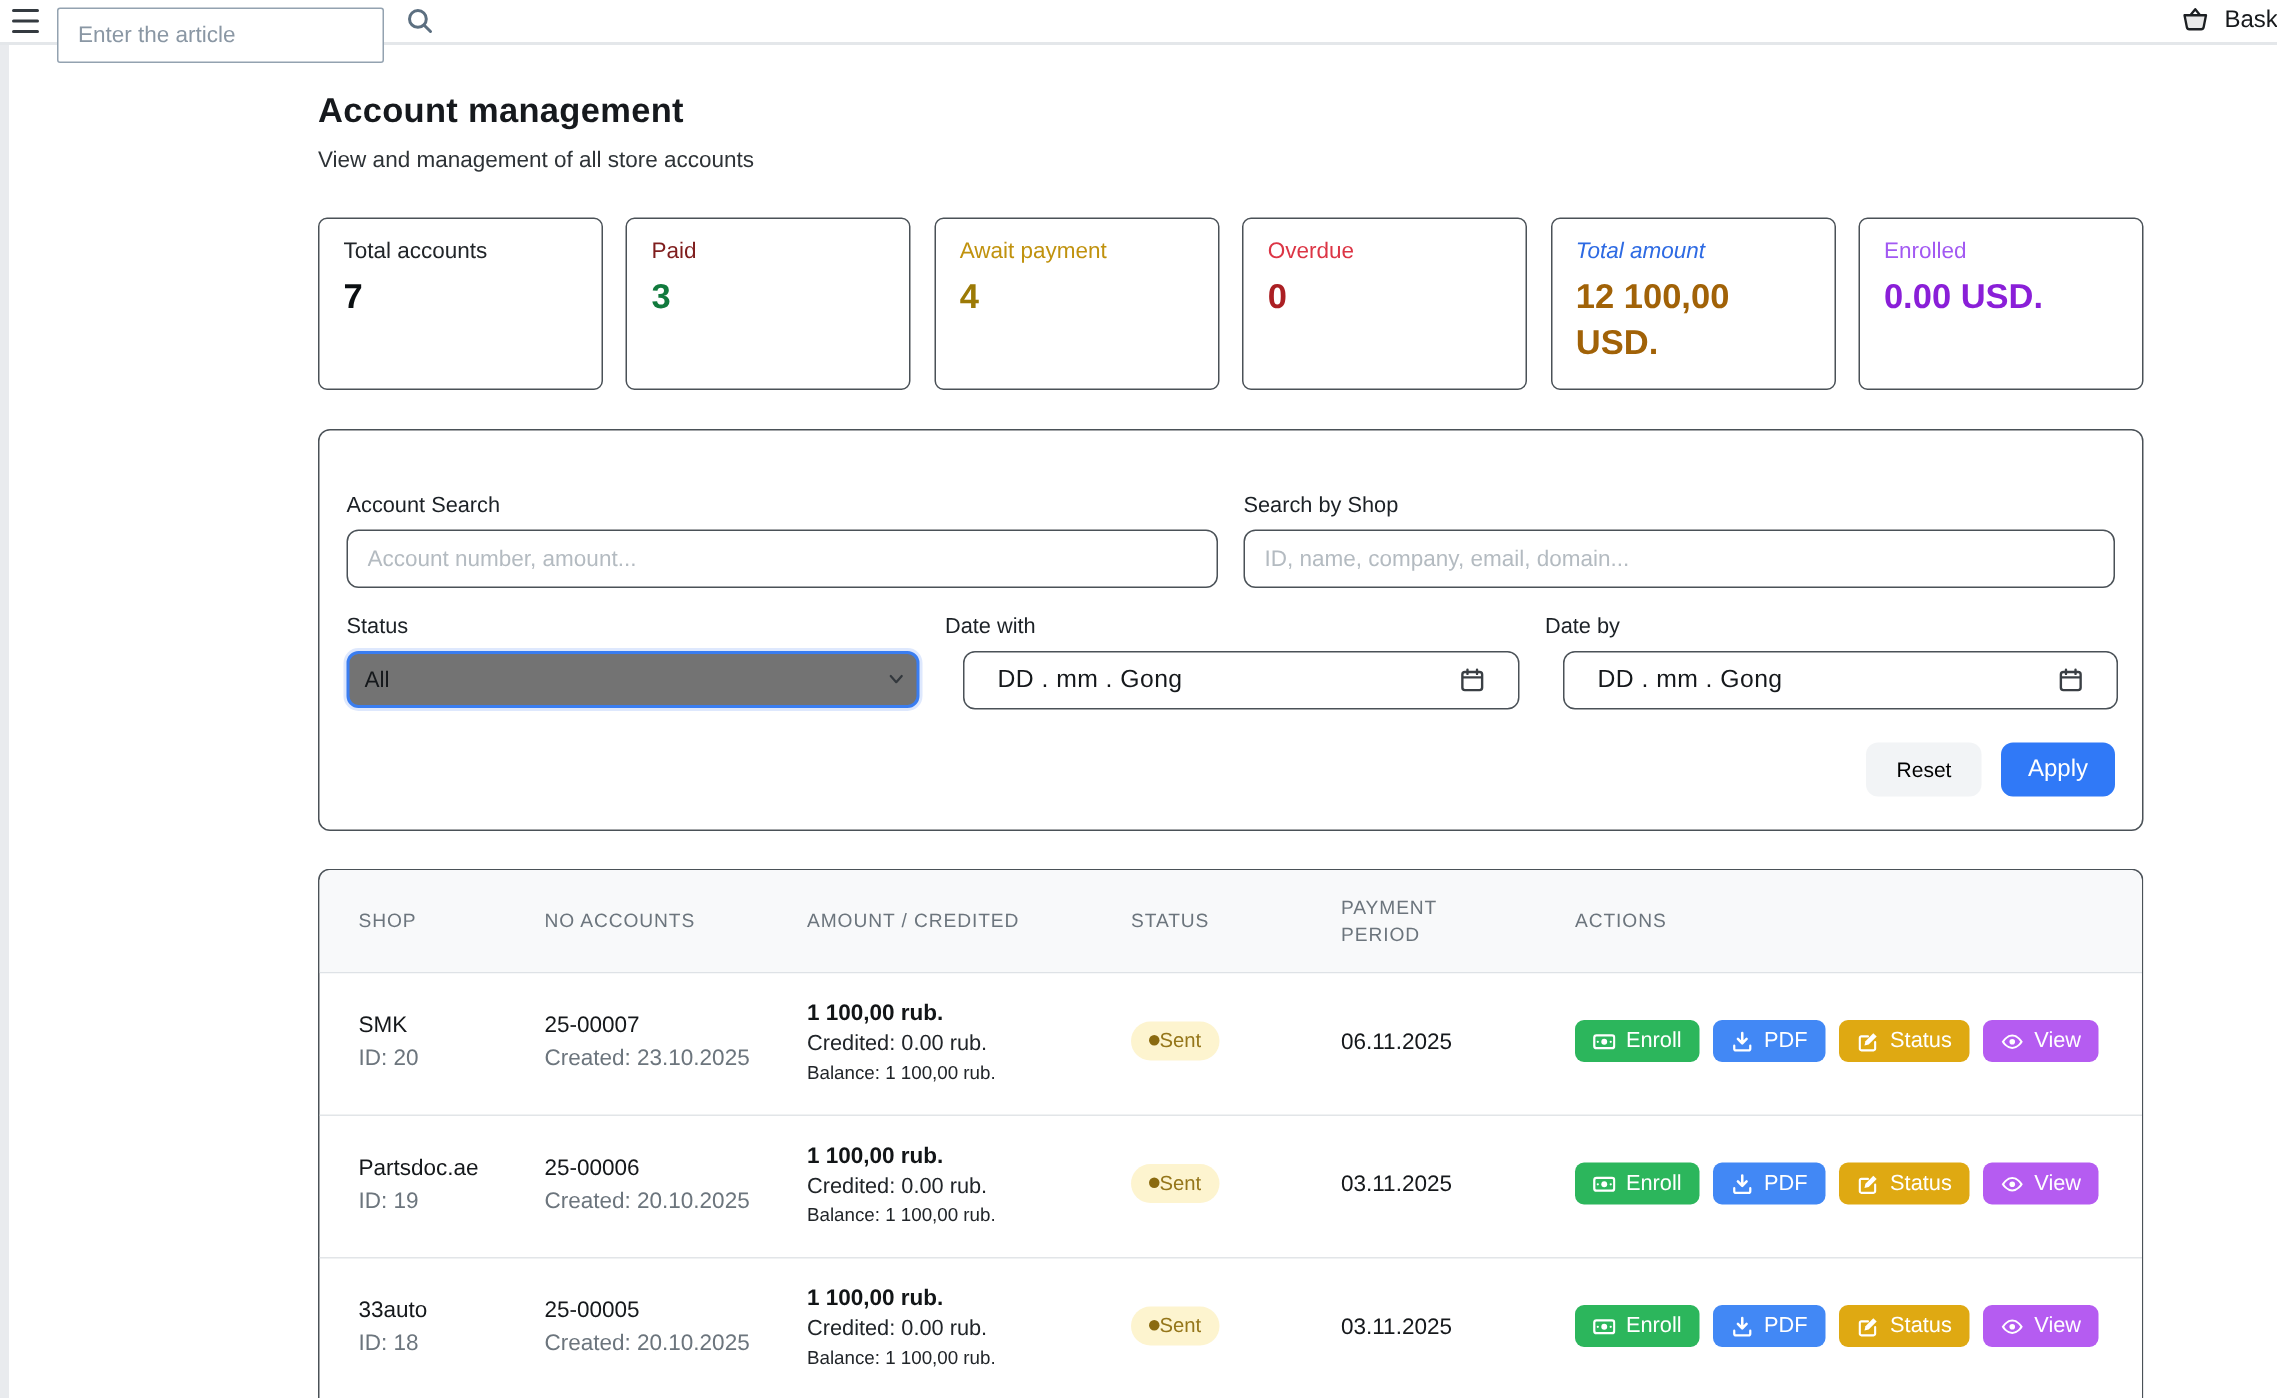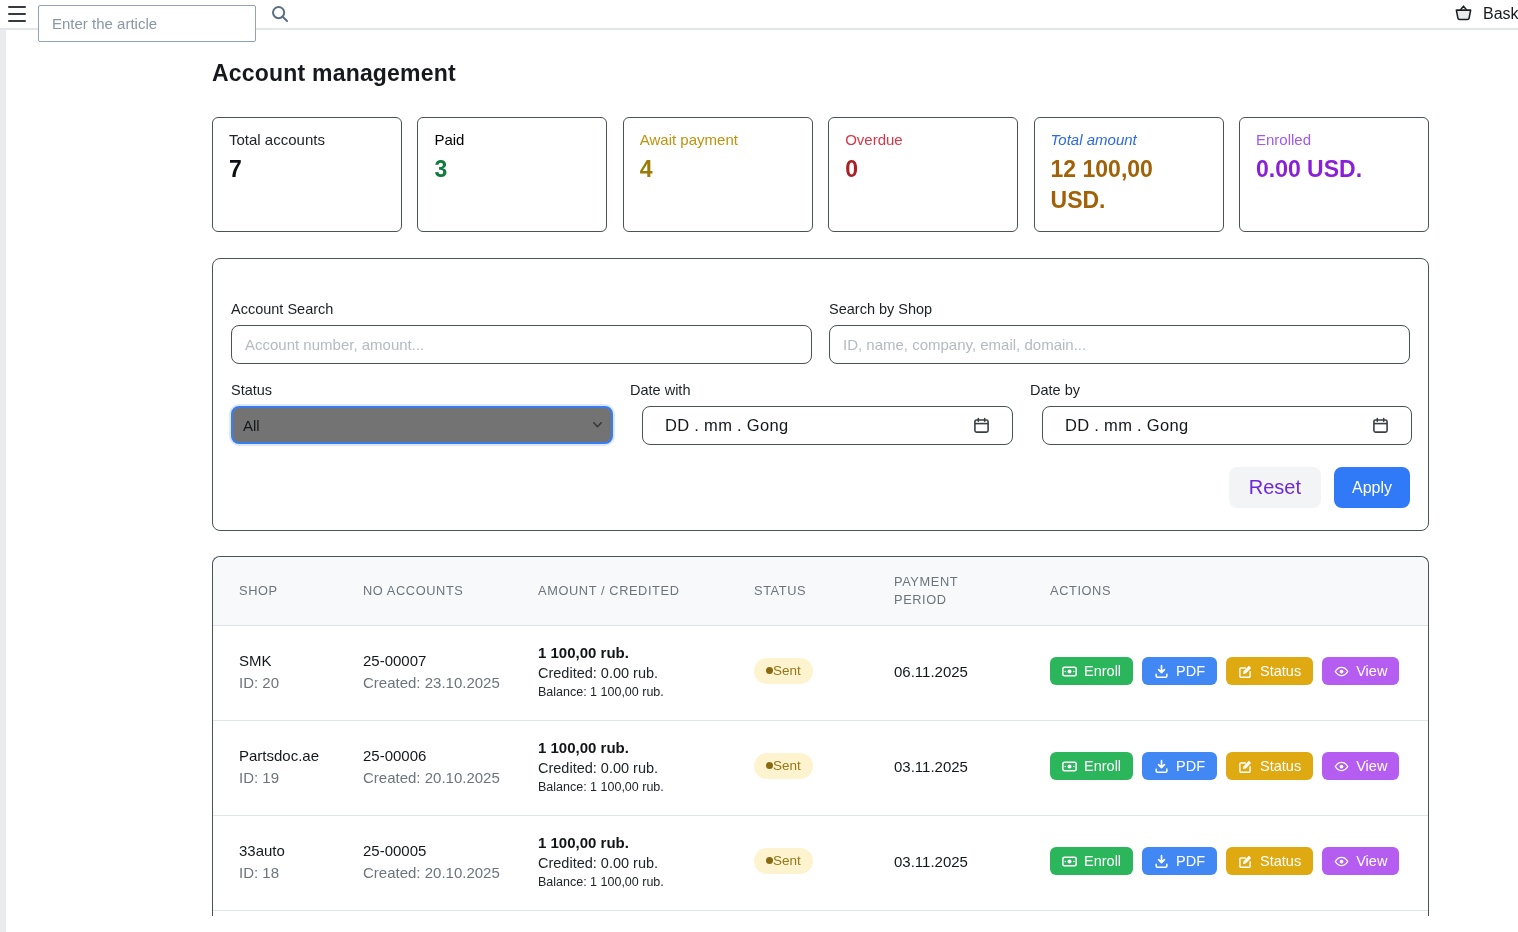--- a/index.html
+++ b/index.html
@@ -45,21 +45,21 @@
   .status-select { width:100%; height:38px; border:2px solid #3a7df0; border-radius:8px;
     background:#737373; font-size:15px; font-family:inherit; color:#15181b; padding:0 28px 0 10px;
     appearance:none; -webkit-appearance:none; outline:none;
     box-shadow:0 0 0 2px rgba(70,130,246,.18); cursor:pointer; }
   .select-chevron { position:absolute; right:10px; top:13px; pointer-events:none; }
   .date-field { height:39px; border:1px solid #4a5157; border-radius:8px; display:flex;
     align-items:center; justify-content:space-between; padding:0 22px; cursor:pointer; background:#fff;margin-left:12px; }
   .date-text { font-size:16.5px; color:#15181b; letter-spacing:.3px; }
   .f-buttons { margin-top:22px; display:flex; justify-content:flex-end; gap:13px; }
   .btn-reset { background:#f2f4f6; border:none; border-radius:8px; padding:9px 20px;
-    font-size:20px; font-family:inherit; color:#6d28d9; cursor:pointer; }
+    font-size:14px; font-family:inherit; color:#000000; cursor:pointer; }
   .btn-apply { background:#3079f7; border:none; border-radius:8px; padding:9px 18px;
     font-size:16px; font-family:inherit; color:#fff; cursor:pointer; }
   
   .table-card { margin-top:25px; border:1px solid #4a5157; border-bottom:none;
     border-radius:8px 8px 0 0; height:360px; overflow:hidden; }
   .t-head, .t-row { display:grid; grid-template-columns:124px 175px 216px 140px 156px 1fr;
     padding-left:26px; }
   .t-head { background:#f8f9fa; border-bottom:1px solid #dee2e6; padding-top:16px; padding-bottom:16px;
     color:#6c757d; font-size:12.8px; letter-spacing:.6px; align-items:center; border-radius:8px 8px 0 0; }
   .th-pp { width:80px; line-height:1.4; }
@@ -100,29 +100,30 @@
     </svg>
     <span>Bask</span>
   </div>
 </div>
 
 <div class="left-strip"></div>
 
 <div class="content">
 
   <div class="page-title">Account management</div>
+  <div class="page-sub">View and management of all store accounts</div>
 
   <div class="stats" id="stats">
   <div class="stat">
     <div class="stat-label" style="color: rgb(33, 37, 41);">Total accounts</div>
     <div class="stat-value" style="color: rgb(11, 15, 18);">7</div>
   </div>
 
   <div class="stat">
-    <div class="stat-label" style="color: #000000;">Paid</div>
+    <div class="stat-label" style="color: #7f1d1d;">Paid</div>
     <div class="stat-value" style="color: rgb(17, 122, 61);">3</div>
   </div>
 
   <div class="stat">
     <div class="stat-label" style="color: rgb(192, 146, 14);">Await payment</div>
     <div class="stat-value" style="color: rgb(156, 122, 6);">4</div>
   </div>
 
   <div class="stat">
     <div class="stat-label" style="color: rgb(220, 53, 69);">Overdue</div>

